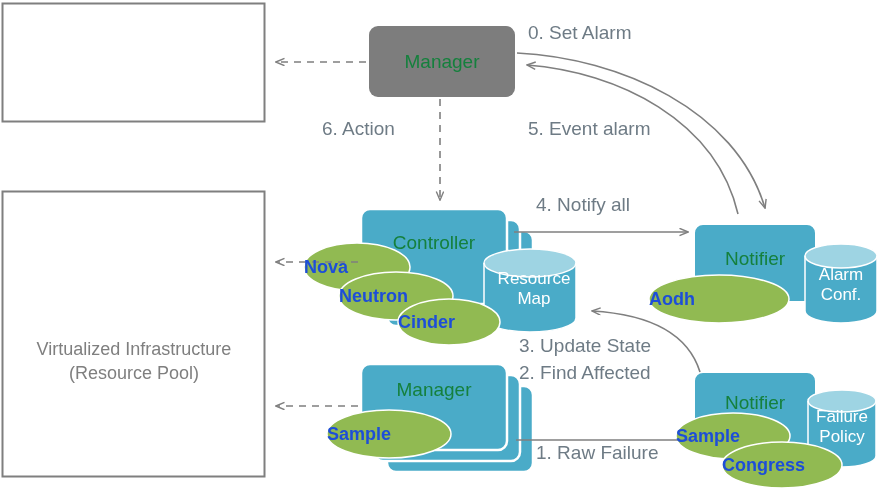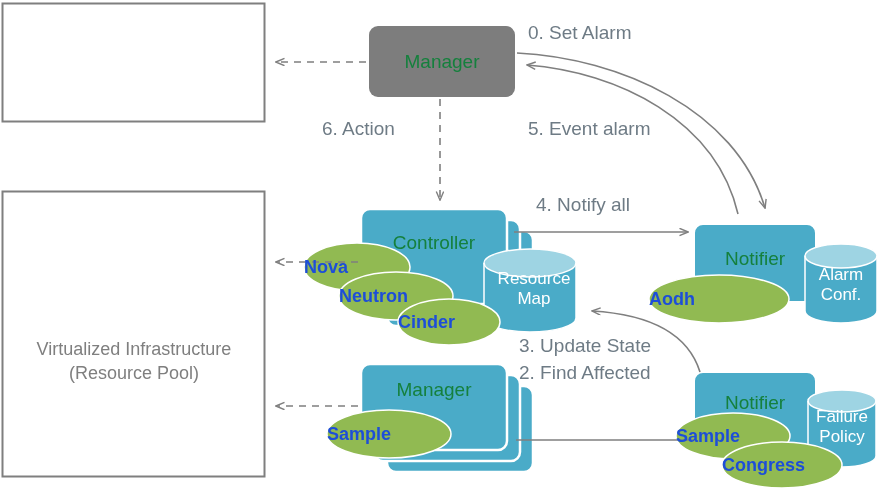--- a/index.html
+++ b/index.html
@@ -183,20 +183,21 @@
   <div class="pill-label" style="left:304px; top:257px; width:106px;">Nova</div>
   <div class="pill-label" style="left:339px; top:286px; width:114px;">Neutron</div>
   <div class="pill-label" style="left:398px; top:312px; width:102px;">Cinder</div>
   <div class="pill-label" style="left:327px; top:424px; width:124px;">Sample</div>
   <div class="pill-label" style="left:649px; top:289px; width:140px;">Aodh</div>
   <div class="pill-label" style="left:676px; top:426px; width:114px;">Sample</div>
   <div class="pill-label" style="left:722px; top:455px; width:120px;">Congress</div>
 
   <div class="edge-label" style="left:528px; top:22px;">0. Set Alarm</div>
 
+  <div class="edge-label" style="left:536px; top:442px;">1. Raw Failure</div>
 
   <div class="edge-label" style="left:519px; top:362px;">2. Find Affected</div>
 
   <div class="edge-label" style="left:519px; top:335px;">3. Update State</div>
 
   <div class="edge-label" style="left:536px; top:194px;">4. Notify all</div>
 
   <div class="edge-label" style="left:528px; top:118px;">5. Event alarm</div>
 
   <div class="edge-label" style="left:322px; top:118px;">6. Action</div>

